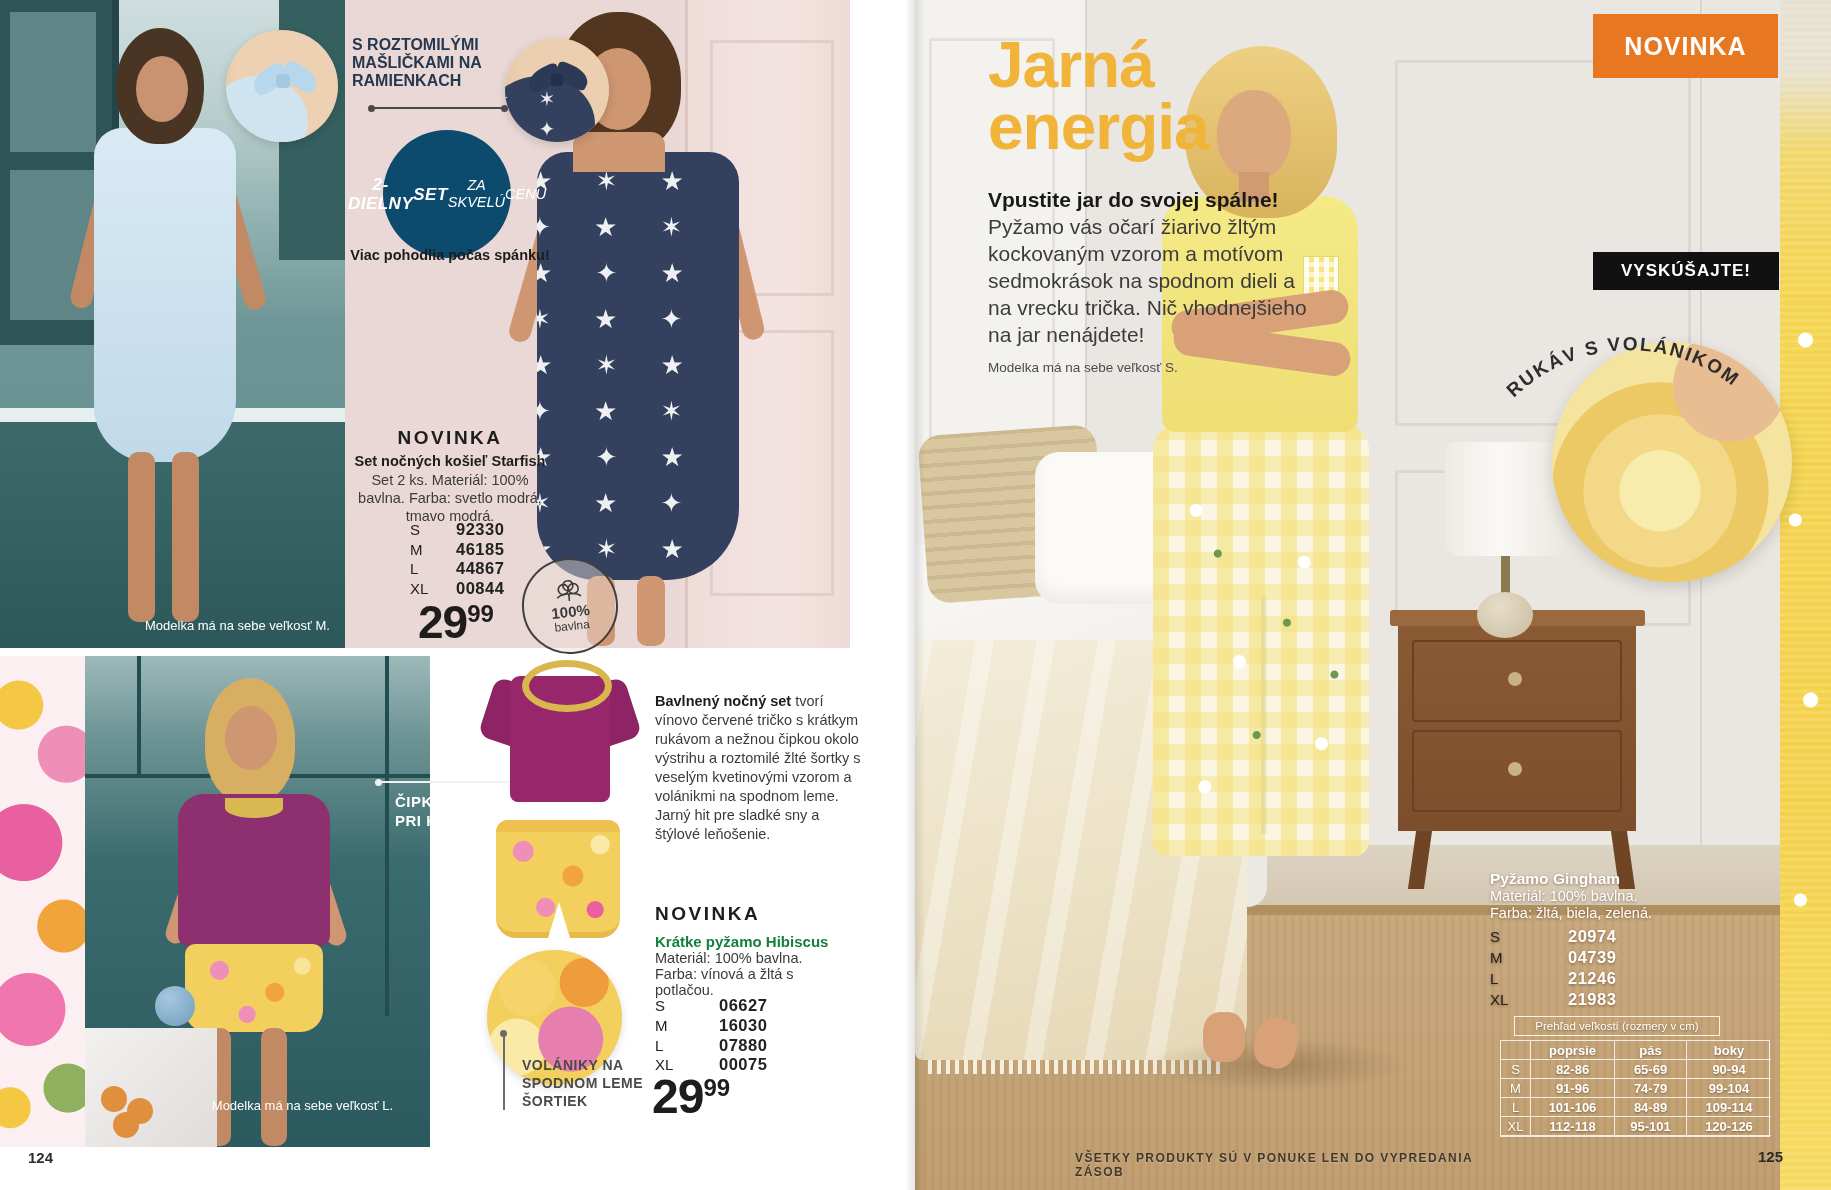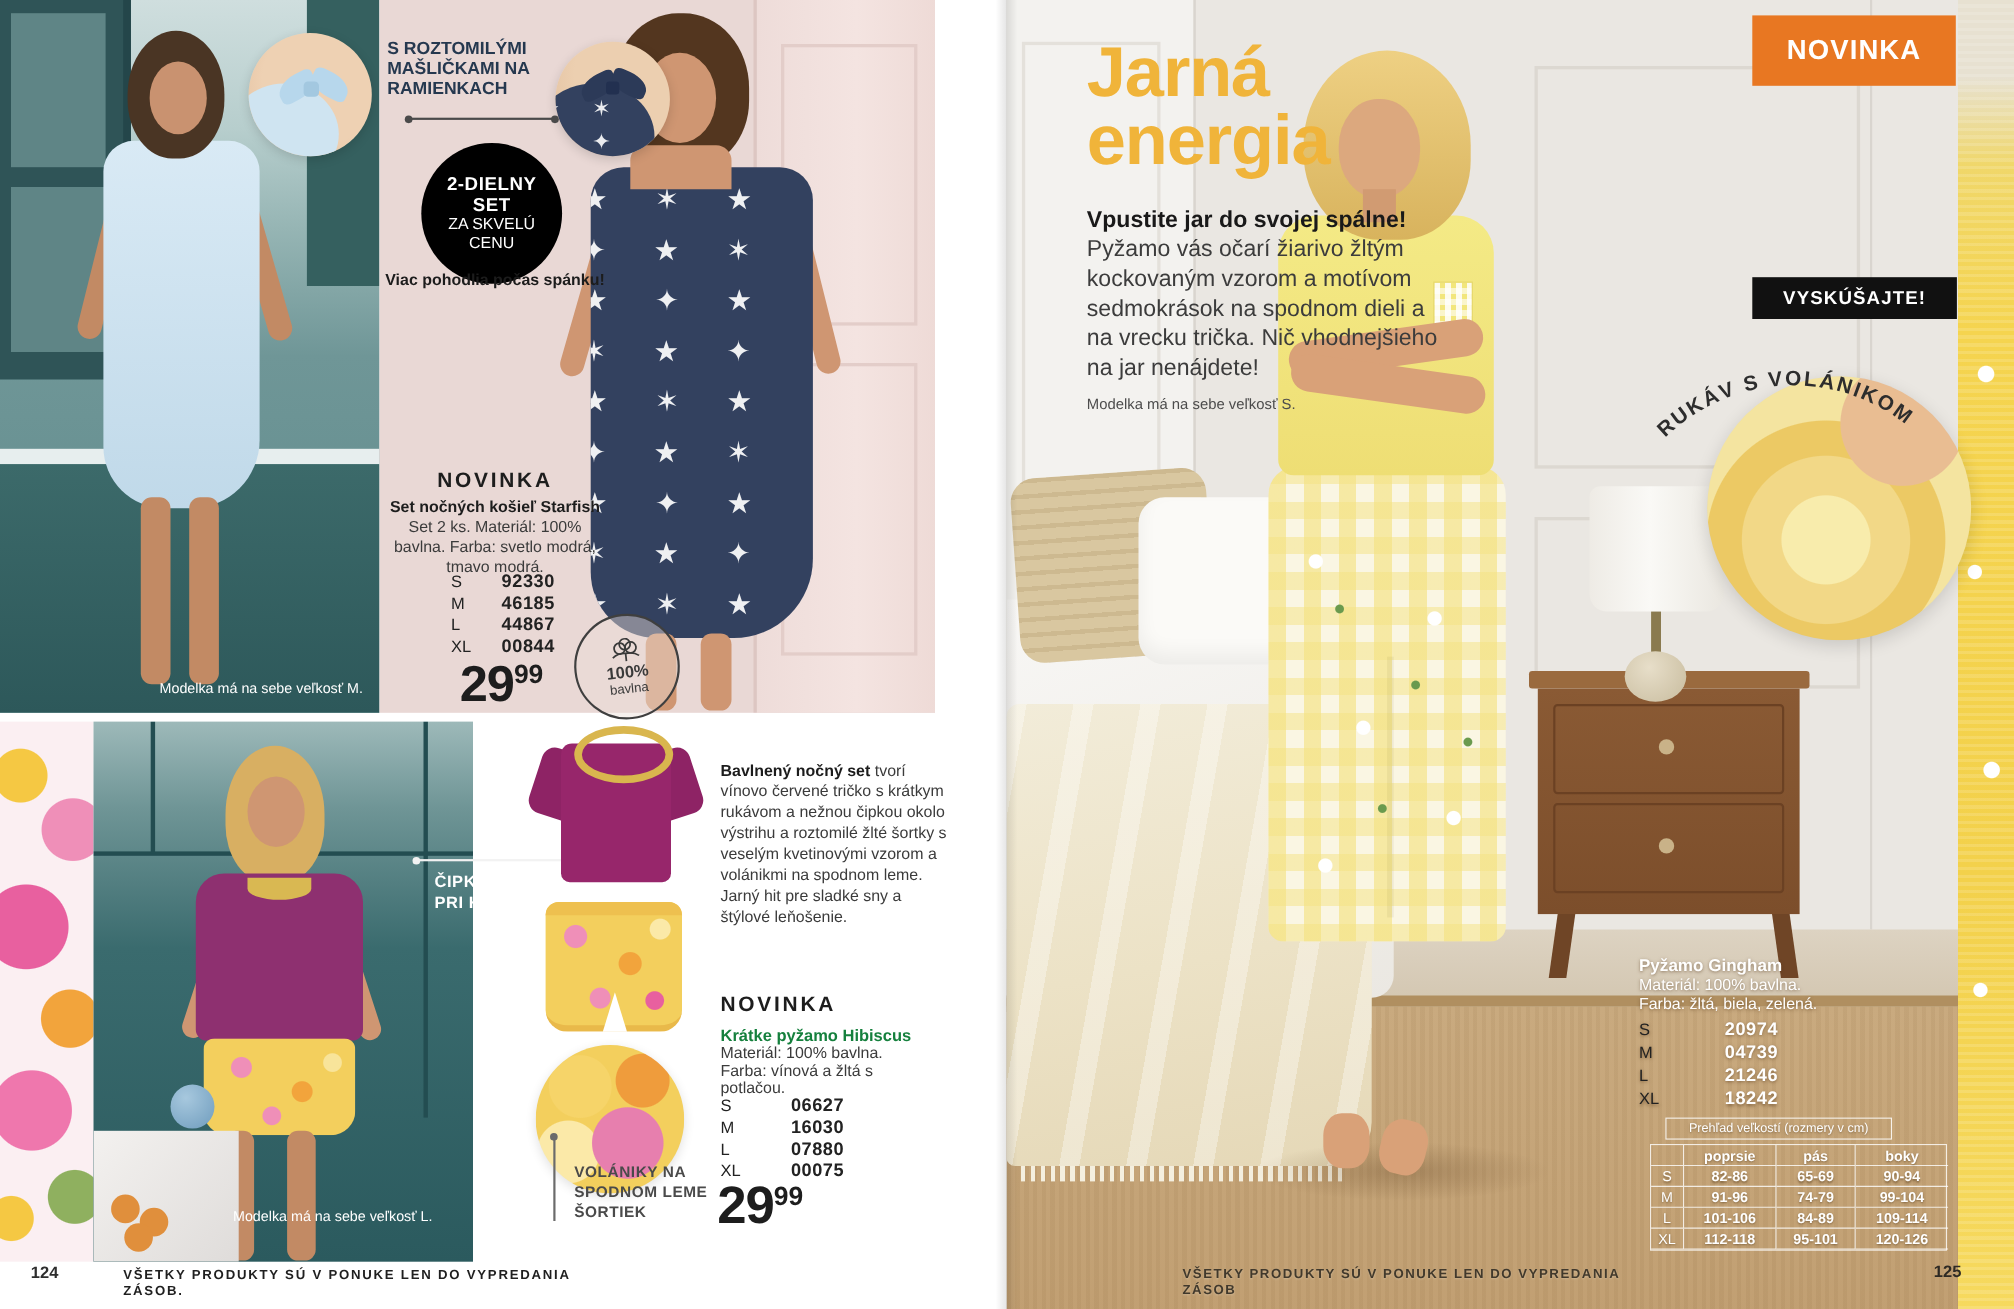--- a/index.html
+++ b/index.html
@@ -42,21 +42,21 @@
   #insetB .fab{position:absolute;left:-20px;bottom:-30px;width:110px;height:96px;background:#33415f;border-radius:50%;overflow:hidden;}
   #insetB .fab::before{content:"★ ✶ ★ ✦ ★ ✶";display:block;color:rgba(255,255,255,.9);font-size:20px;line-height:30px;letter-spacing:12px;margin:8px 0 0 6px;}
   #insetB .loop{position:absolute;width:34px;height:20px;background:#2c3a58;border-radius:60% 20% 60% 20%;}
   #insetB .knot{position:absolute;left:46px;top:36px;width:12px;height:12px;background:#223050;border-radius:3px;}
 
   
   #strapCallout{left:352px;top:36px;width:160px;text-align:left;font-weight:bold;font-size:16px;line-height:18px;color:#25384f;}
   #sepLine{left:374px;top:107px;width:128px;height:2px;background:#4a4a4a;}
   #sepLine::before,#sepLine::after{content:"";position:absolute;top:-2.5px;width:7px;height:7px;border-radius:50%;background:#4a4a4a;}
   #sepLine::before{left:-6px;} #sepLine::after{right:-6px;}
-  #setBadge{left:383px;top:130px;width:128px;height:128px;border-radius:50%;background:#000000;color:#fff;display:flex;flex-direction:column;align-items:center;justify-content:center;text-align:center;}
+  #setBadge{left:383px;top:130px;width:128px;height:128px;border-radius:50%;background:#0c4a6e;color:#fff;display:flex;flex-direction:row;align-items:center;justify-content:center;text-align:center;font-style:italic;}
   #setBadge .b1{font-weight:bold;font-size:17px;line-height:19px;letter-spacing:.5px;}
   #setBadge .b2{font-size:14.5px;line-height:17px;}
   #introA{left:347px;top:246px;width:206px;text-align:center;font-size:14.5px;line-height:18.6px;color:#3b3b3b;}
   #introA strong{display:block;color:#1c1c1c;}
   .novinka{font-weight:bold;font-size:19px;letter-spacing:2.5px;color:#1d1d1d;}
   #novinka1{left:347px;top:427px;width:206px;text-align:center;}
   #starfishName{left:335px;top:453px;width:230px;text-align:center;font-weight:bold;font-size:14.5px;color:#1d1d1d;}
   #starfishDetails{left:347px;top:471px;width:206px;text-align:center;font-size:14.5px;line-height:18.2px;color:#3b3b3b;}
   .sizeList{color:#222;}
   .size-row{display:flex;align-items:baseline;}
@@ -408,21 +408,20 @@
       </div>
     <div class="size-row">
         <span class="sz">XL</span>
         <span class="code">00075</span>
       </div>
   </div>
 
   <div id="priceB" class="ab price"><span>29</span><span class="sup">99</span></div>
 
   <div id="pageNumL" class="ab">124</div>
-  <div id="footerL" class="ab">VŠETKY PRODUKTY SÚ V PONUKE LEN DO VYPREDANIA ZÁSOB.</div>
 
   <div id="photoR" class="ab">
     <div class="wallBright">
         <div class="frm"></div>
       </div>
     <div class="vline" style="left:170px;top:0;height:845px;"></div>
     <div class="vline" style="left:785px;top:0;height:845px;"></div>
     <div class="molding" style="left:480px;top:60px;width:290px;height:360px;"></div>
     <div class="molding" style="left:480px;top:470px;width:290px;height:150px;"></div>
     <div class="floor"></div>
@@ -495,21 +494,21 @@
       <div class="size-row">
           <span class="sz">M</span>
           <span class="code">04739</span>
         </div>
       <div class="size-row">
           <span class="sz">L</span>
           <span class="code">21246</span>
         </div>
       <div class="size-row">
           <span class="sz">XL</span>
-          <span class="code">18242</span>
+          <span class="code">21983</span>
         </div>
     </div>
   </div>
 
   <div id="sizeTable" class="ab">
     <div class="stTitle">Prehľad veľkostí (rozmery v cm)</div>
     <div class="grid">
       <div class="cell hd"></div>
       <div class="cell hd">poprsie</div>
       <div class="cell hd">pás</div>

